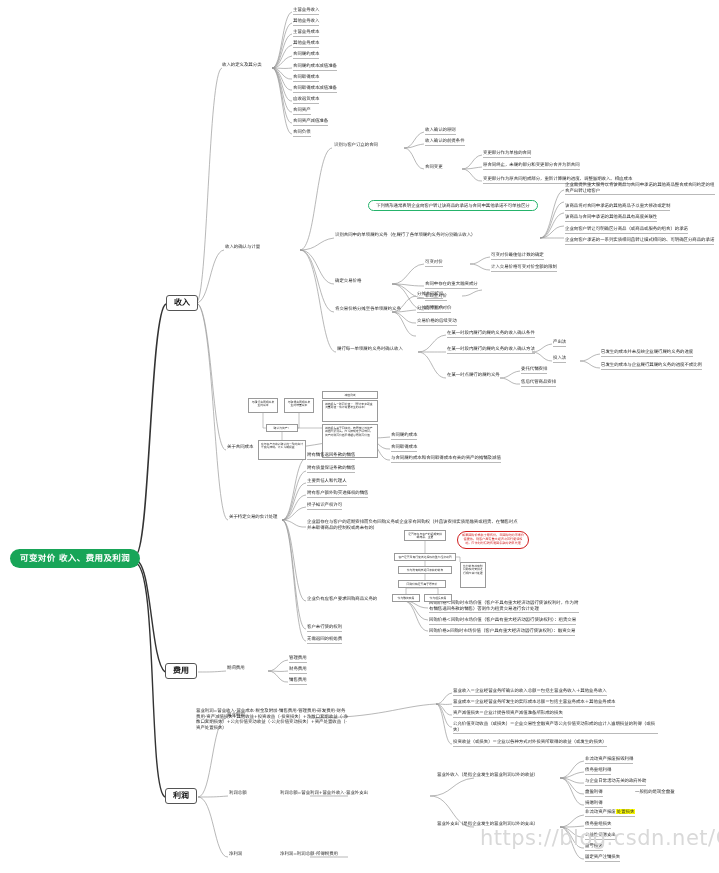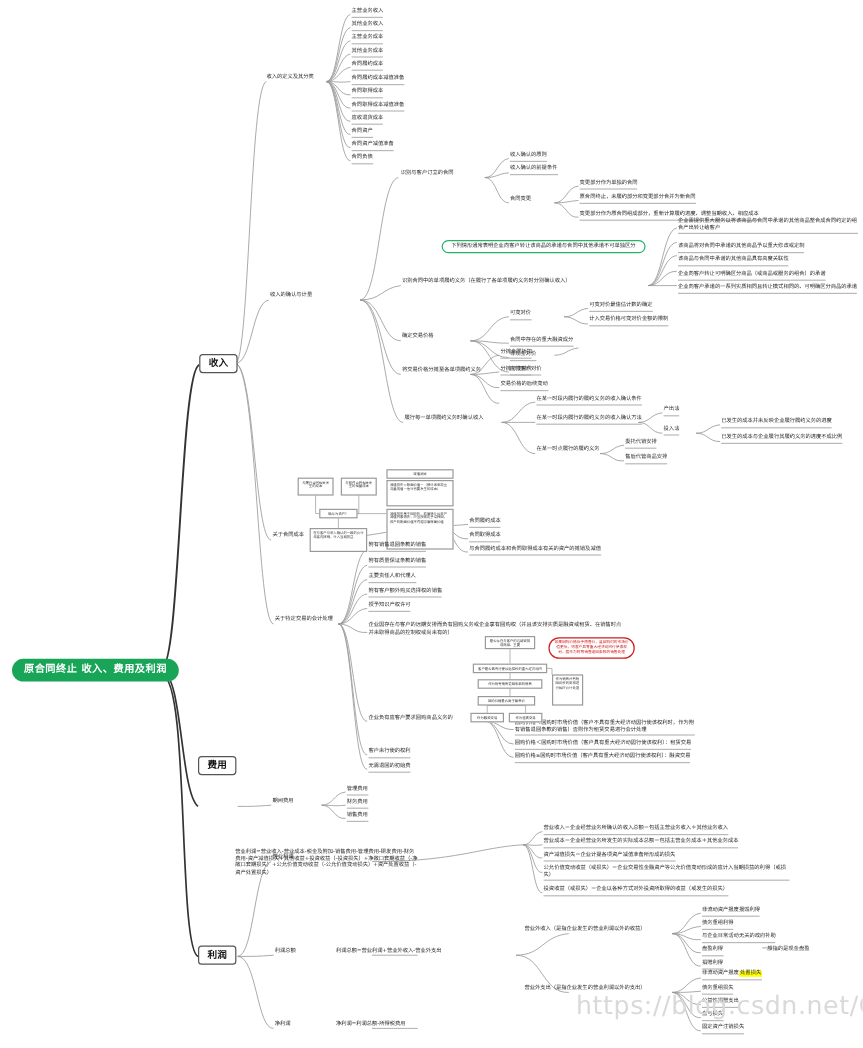--- a/index.html
+++ b/index.html
@@ -231,24 +231,24 @@
       <path d="M560 827 C 572 827, 572 816, 584 815"></path>
       <path d="M560 827 C 572 827, 572 827, 584 826"></path>
       <path d="M560 827 C 572 827, 572 838, 584 837"></path>
       <path d="M560 827 C 572 827, 572 849, 584 848"></path>
       <path d="M560 827 C 572 827, 572 860, 584 859"></path>
 
       <path d="M310 857 C 330 857, 330 857, 348 857"></path>
     </g>
   </svg>
 
-  <div class="root-node" style="left:10px;top:549px;">原合同终止 收入、费用及利润</div>
+  <div class="root-node" style="left:10px;top:549px;">可变对价 收入、费用及利润</div>
 
   <div class="lvl1" style="left:166px;top:295px;">收入</div>
-  <div class="lvl1" style="left:165px;top:630px;">费用</div>
+  <div class="lvl1" style="left:165px;top:663px;">费用</div>
   <div class="lvl1" style="left:165px;top:788px;">利润</div>
 
   <div class="node nb" style="left:222px;top:62px;">收入的定义及其分类</div>
 
   <div class="node" style="left:293px;top:7px;">主营业务收入</div>
   <div class="node" style="left:293px;top:18px;">其他业务收入</div>
   <div class="node" style="left:293px;top:29px;">主营业务成本</div>
   <div class="node" style="left:293px;top:40px;">其他业务成本</div>
   <div class="node" style="left:293px;top:51px;">合同履约成本</div>
   <div class="node" style="left:293px;top:63px;">合同履约成本减值准备</div>

